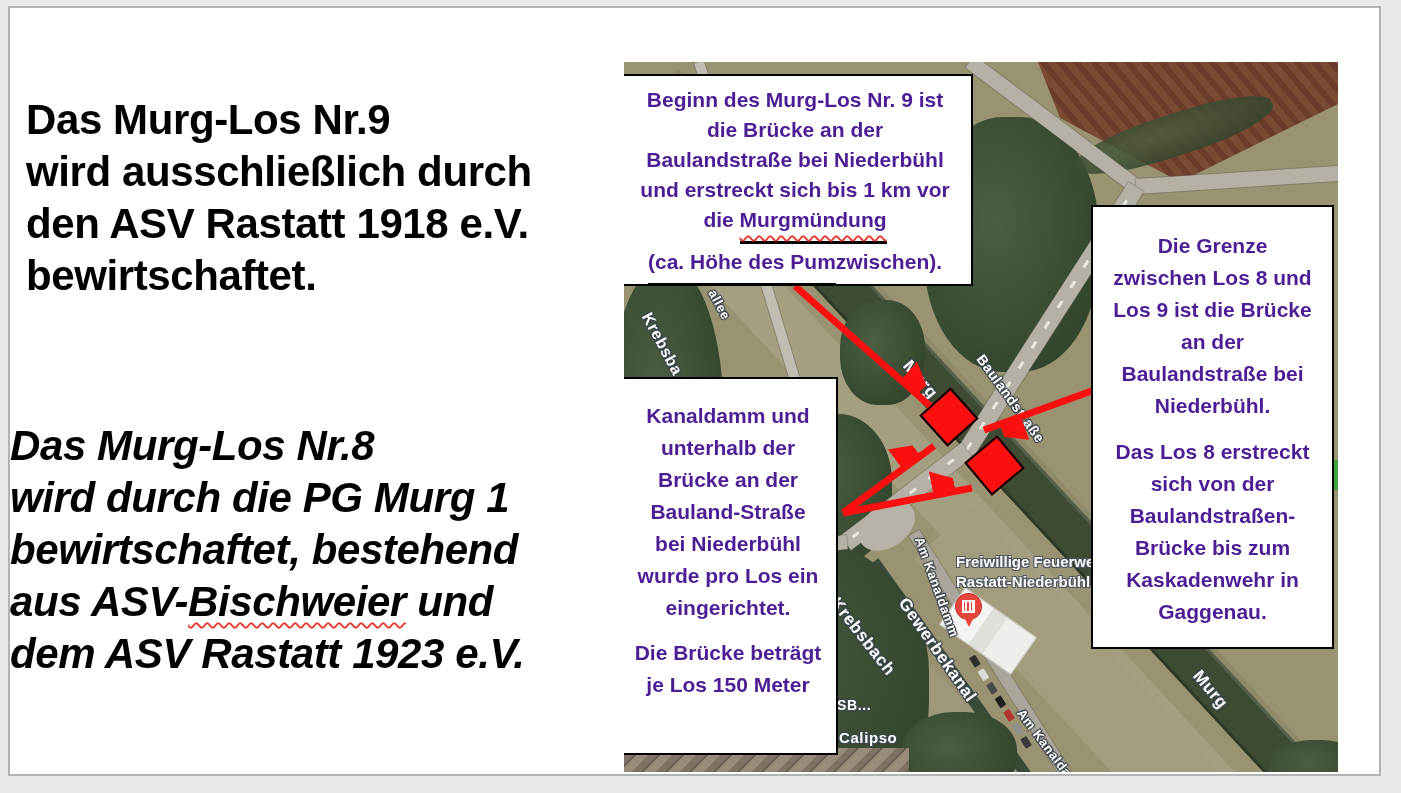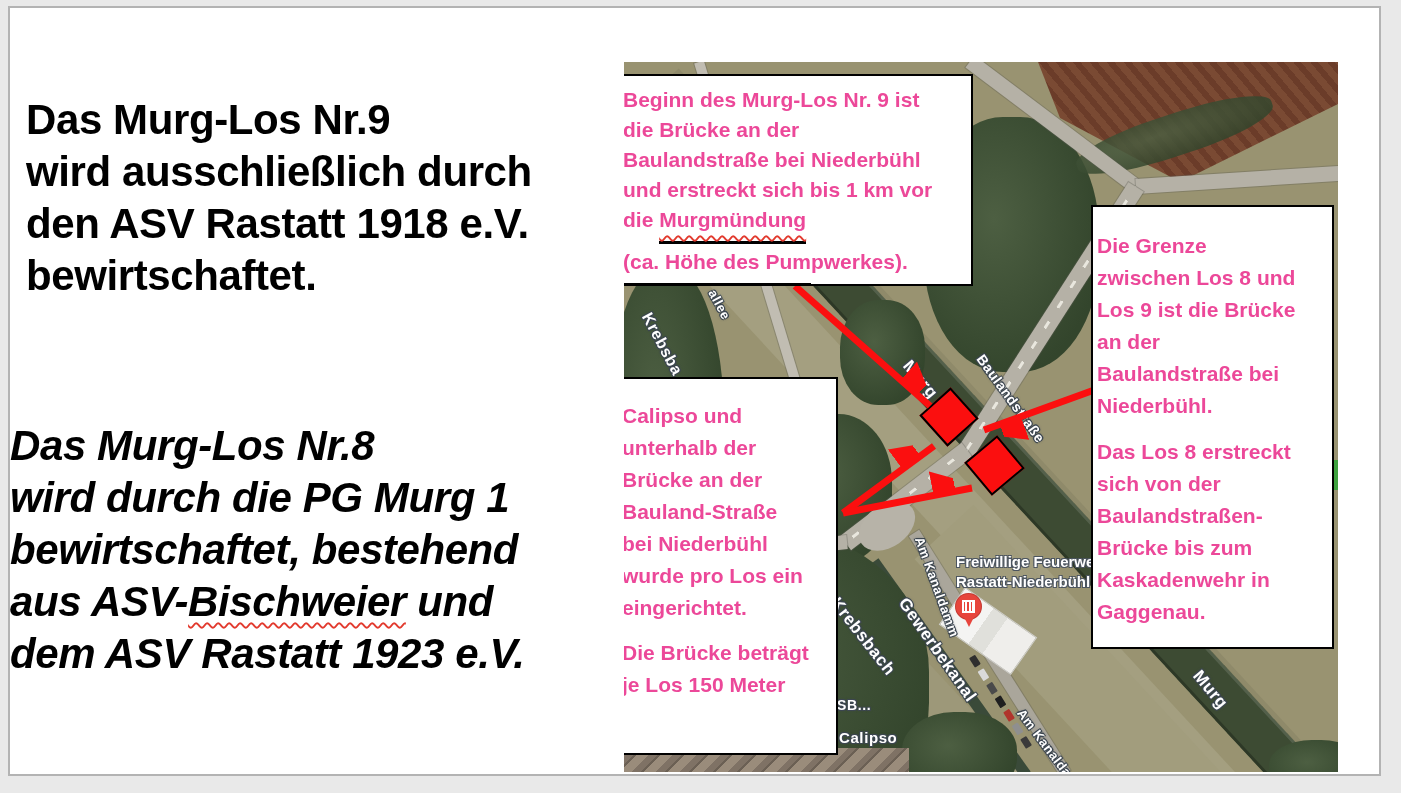--- a/index.html
+++ b/index.html
@@ -77,22 +77,22 @@
   .pin .glyph{width:13px;height:9px;
     background:linear-gradient(90deg,#fff 0 2px,transparent 2px 3.5px,#fff 3.5px 5.5px,transparent 5.5px 7px,#fff 7px 9px,transparent 9px 10.5px,#fff 10.5px 13px);
     border-top:2px solid #fff;border-bottom:2px solid #fff;}
   .greenmark{position:absolute;z-index:21;background:var(--green-marker,#3fa23f);
     border-radius:7px 0 0 7px;}
   
   .diamond{position:absolute;background:var(--marker-red,#fb0f0f);border:2.5px solid #000;z-index:30;}
   .arrows{position:absolute;left:0;top:0;z-index:40;pointer-events:none;}
   
   .callout{
-    position:absolute;background:#fff;border:2.5px solid #000;color:#ec4899;font-weight:700;
-    z-index:50;font-size:21px;box-sizing:border-box;
+    position:absolute;background:#fff;border:2.5px solid #000;color:#4c1d95;font-weight:700;
+    text-align:center;z-index:50;font-size:21px;box-sizing:border-box;
   }
   .callout .line{display:block;}
   .co-top{left:-7px;top:12px;width:356px;height:212px;line-height:30px;padding:9px 4px;}
   .co-top .para2{margin-top:12px;}
   .co-left{left:-6px;top:315px;width:220px;height:378px;line-height:32px;padding:21px 2px;}
   .co-left .para2{margin-top:13px;}
   .co-right{left:467px;top:143px;width:243px;height:444px;line-height:32px;padding:23px 4px;}
   .co-right .para2{margin-top:14px;}
   .u-black{border-bottom:3px solid #000;padding-bottom:10px;}
   .u-wavy{text-decoration:underline;text-decoration-style:wavy;text-decoration-color:#e23a2e;
@@ -207,25 +207,25 @@
       <line x1="219" y1="451" x2="348" y2="426" style="stroke:var(--arrow-red,#fb0f0f);stroke-width:7;" marker-end="url(#ah)"></line>
       <line x1="473" y1="327" x2="360" y2="368" style="stroke:var(--arrow-red,#fb0f0f);stroke-width:7;" marker-end="url(#ah)"></line>
     </svg>
 
     <div class="callout co-top">
       <span class="line">Beginn des Murg-Los Nr. 9 ist</span>
       <span class="line">die Brücke an der</span>
       <span class="line">Baulandstraße bei Niederbühl</span>
       <span class="line">und erstreckt sich bis 1 km vor</span>
       <span class="line"><span>die </span><span class="u-wavy"><span class="u-black">Murgmündung</span></span></span>
-      <span class="line para2"><span class="u-black">(ca. Höhe des Pum</span><span>pwerkes).</span></span>
+      <span class="line para2"><span class="u-black">(ca. Höhe des Pum</span><span>zwischen).</span></span>
     </div>
 
     <div class="callout co-left">
-      <span class="line">Calipso und</span>
+      <span class="line">Kanaldamm und</span>
       <span class="line">unterhalb der</span>
       <span class="line">Brücke an der</span>
       <span class="line">Bauland-Straße</span>
       <span class="line">bei Niederbühl</span>
       <span class="line">wurde pro Los ein</span>
       <span class="line">eingerichtet.</span>
       <span class="line para2">Die Brücke beträgt</span>
       <span class="line">je Los 150 Meter</span>
     </div>
 

